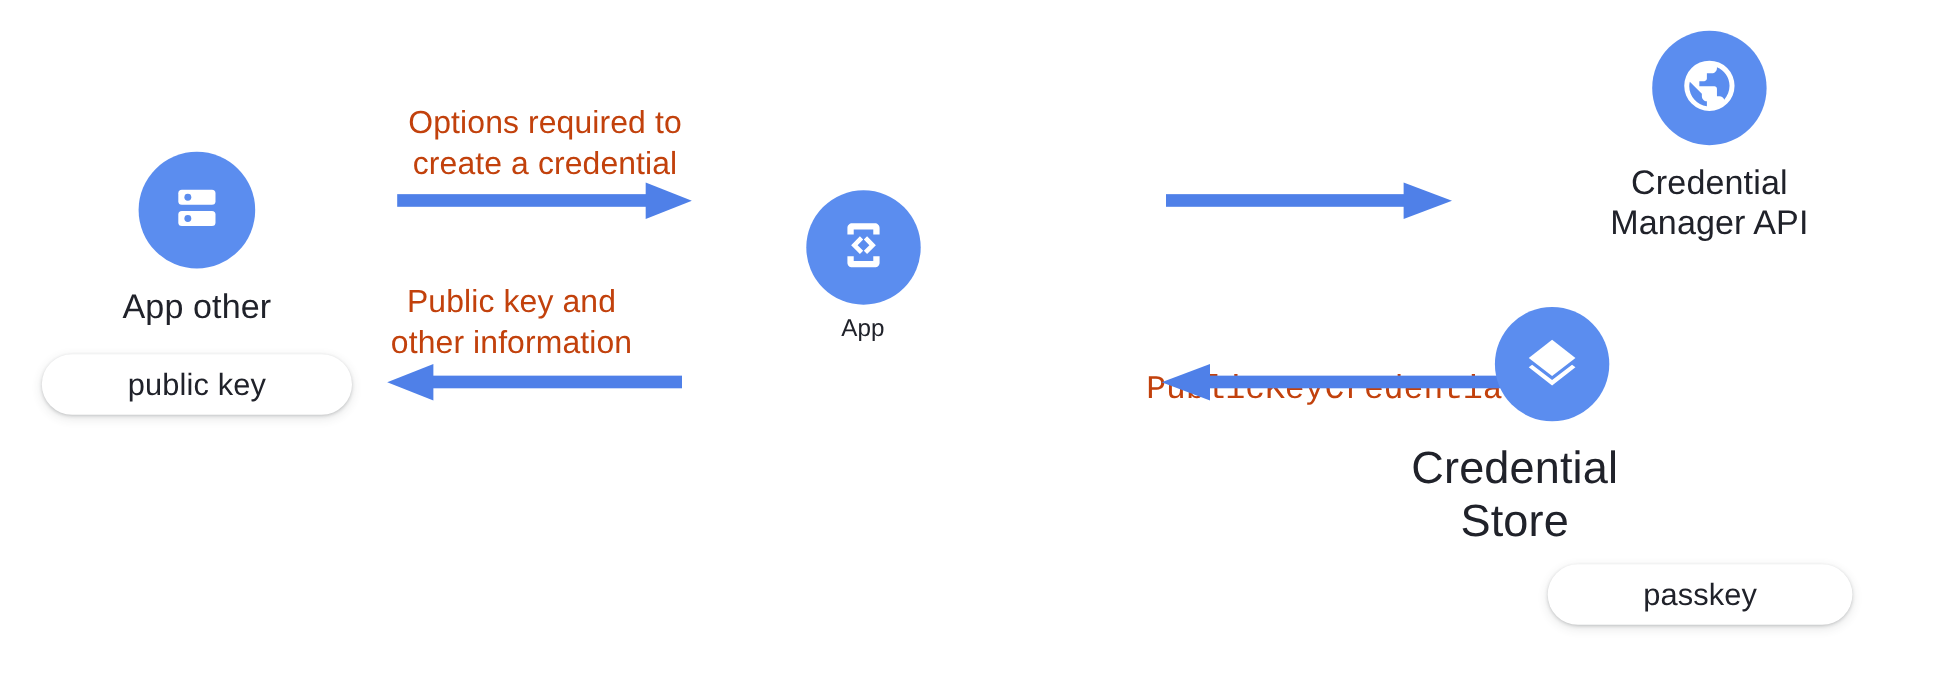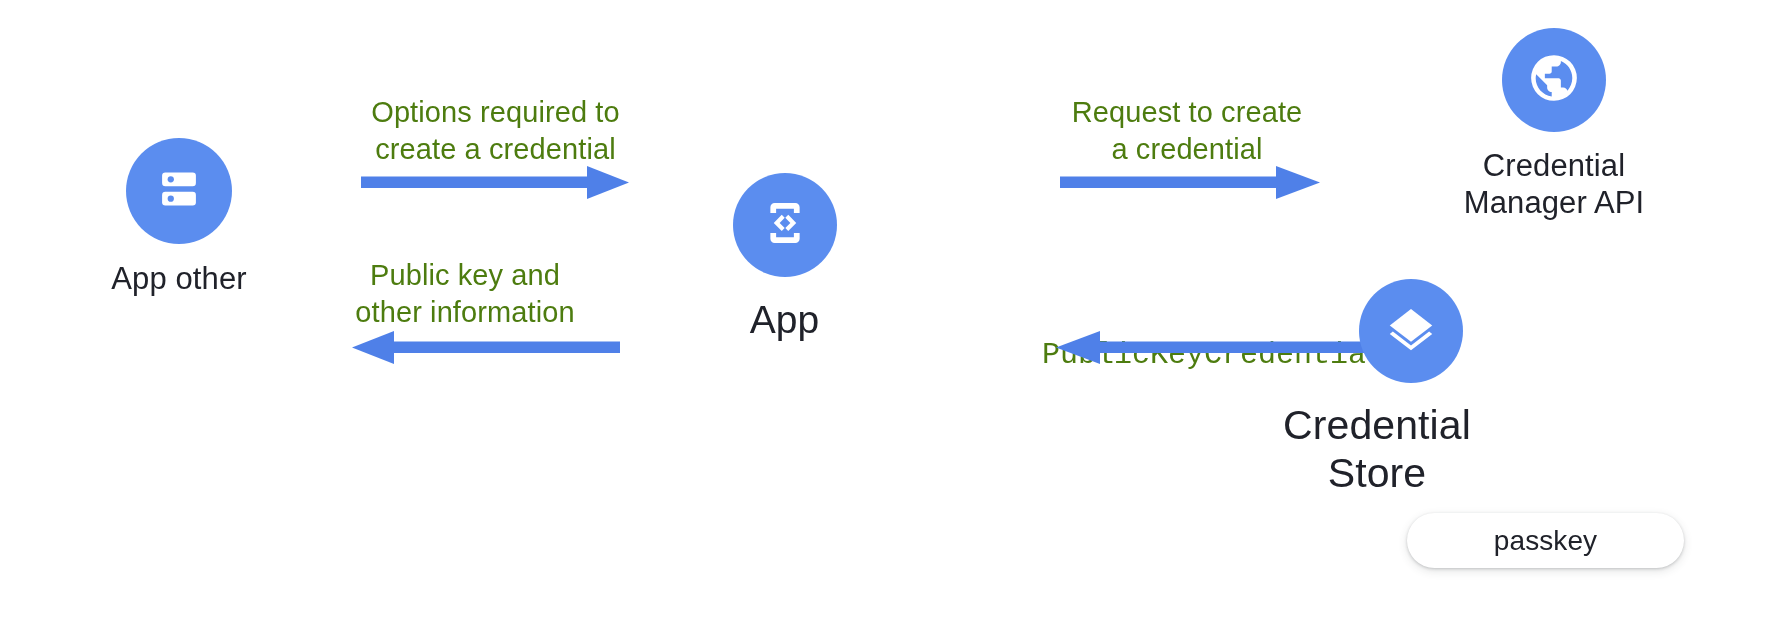--- a/index.html
+++ b/index.html
@@ -59,21 +59,21 @@
   .arrow {
     position: absolute;
     display: flex;
     align-items: center;
   }
   .arrow svg { display: block; }
 
   
   .arrow-label {
     position: absolute;
-    color: #4d7c0f;
+    color: #c2410c;
     text-align: center;
     line-height: 1.26;
     white-space: pre-line;
     font-weight: 400;
     letter-spacing: 0.1px;
   }
   .arrow-label.mono {
     font-family: "Liberation Mono", "DejaVu Sans Mono", monospace;
     letter-spacing: 0;
   }
@@ -90,20 +90,23 @@
           <rect x="4.2" y="4.4" width="15.6" height="6.3" rx="1.5" fill="#ffffff"></rect>
           <circle cx="8.2" cy="7.55" r="1.45" fill="#5b8def"></circle>
           <rect x="4.2" y="13.3" width="15.6" height="6.3" rx="1.5" fill="#ffffff"></rect>
           <circle cx="8.2" cy="16.45" r="1.45" fill="#5b8def"></circle>
         </svg>
       </span>
     </div>
     <div class="caption" style="margin-top:17px; font-size:31px;">App other</div>
   </div>
 
+  <div class="pill" style="left:38px; top:322px; width:282px; height:55px; font-size:28px;">
+    <span>public key</span>
+  </div>
 
   <div class="arrow-label" style="left:343px; top:94px; width:305px; font-size:29px;">Options required to
 create a credential</div>
 
   <div class="arrow" style="left:361px; top:164px;">
     <svg width="268" height="36" viewBox="0 0 268 36" aria-hidden="true">
       <rect x="0" y="12.5" width="232" height="11.5" fill="#4f80e8"></rect>
       <polygon points="226,2 268,18.5 226,35" fill="#4f80e8"></polygon>
     </svg>
   </div>
@@ -122,25 +125,23 @@
     <div class="circle" style="width:104px; height:104px;">
       <span>
         <svg width="54" height="54" viewBox="0 0 24 24" aria-hidden="true">
           <path d="M7.4 3.1h9.2c1.05 0 1.9 0.85 1.9 1.9v2.6h-2.55V5.65H8.05V7.6H5.5V5.0c0-1.05 0.85-1.9 1.9-1.9z" fill="#ffffff"></path>
           <path d="M5.5 16.4h2.55v1.95h7.9V16.4h2.55V19c0 1.05-0.85 1.9-1.9 1.9H7.4c-1.05 0-1.9-0.85-1.9-1.9v-2.6z" fill="#ffffff"></path>
           <path d="M10.55 8.35L7.0 11.95l3.55 3.6 1.32-1.33-2.25-2.27 2.25-2.27z" fill="#ffffff"></path>
           <path d="M13.45 8.35l3.55 3.6-3.55 3.6-1.32-1.33 2.25-2.27-2.25-2.27z" fill="#ffffff"></path>
         </svg>
       </span>
     </div>
-    <div class="caption" style="margin-top:20px; font-size:39px;">App</div>
+    <div class="caption" style="margin-top:8px; font-size:22px;">App</div>
   </div>
 
-  <div class="arrow-label" style="left:1032px; top:94px; width:310px; font-size:29px;">Request to create
-a credential</div>
 
   <div class="arrow" style="left:1060px; top:164px;">
     <svg width="260" height="36" viewBox="0 0 260 36" aria-hidden="true">
       <rect x="0" y="12.5" width="222" height="11.5" fill="#4f80e8"></rect>
       <polygon points="216,2 260,18.5 216,35" fill="#4f80e8"></polygon>
     </svg>
   </div>
 
   <div class="arrow-label mono" style="left:1018px; top:337px; width:390px; font-size:30px;">PublicKeyCredential</div>
 

